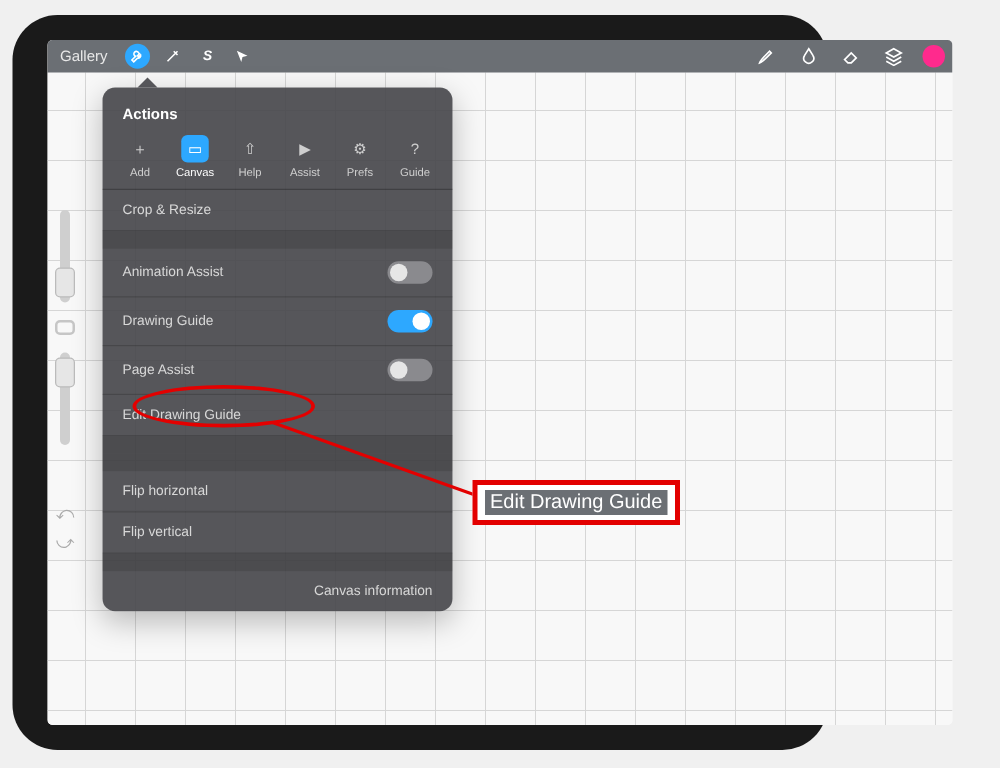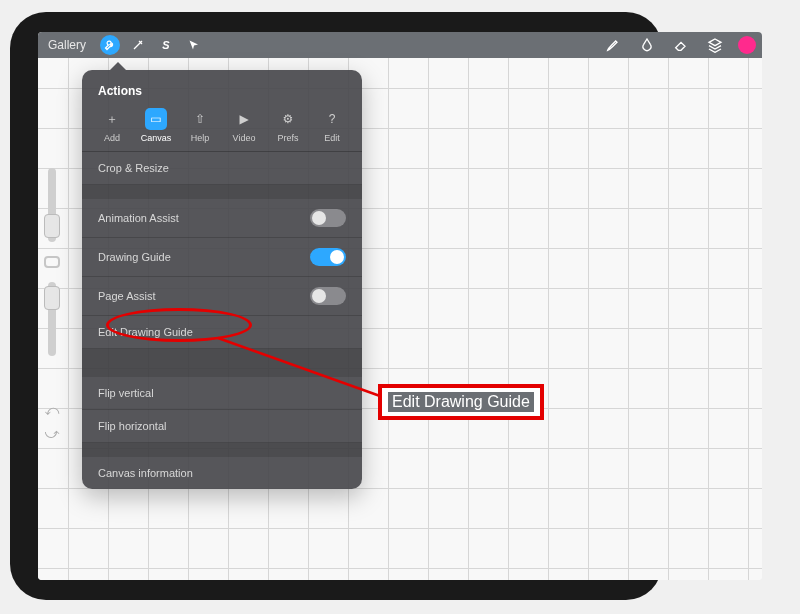--- a/index.html
+++ b/index.html
@@ -113,21 +113,21 @@
   }
   .menu-item {
     display: flex; align-items: center; justify-content: space-between;
     padding: 10px 16px;
     border-bottom: 1px solid rgba(0,0,0,0.18);
     cursor: pointer;
     color: #d8d8d8;
     font-size: 11px;
   }
   .menu-group-gap { height: 14px; background: rgba(0,0,0,0.12); }
-  .menu-item:last-child { border-bottom: none; border-radius: 0 0 10px 10px; }
+  .menu-item:last-child { border-bottom: none; border-radius: 0 0 10px 10px; justify-content: flex-end; }
   .toggle {
     width: 36px; height: 18px; border-radius: 10px;
     background: #8a8a8e; position: relative;
   }
   .toggle::after {
     content: ""; position: absolute; width: 14px; height: 14px;
     background: #e6e6e6; border-radius: 50%; top: 2px; left: 2px;
   }
   .toggle.on { background: #2da8ff; }
   .toggle.on::after { left: auto; right: 2px; background: #fff; }
@@ -237,29 +237,29 @@
         <div class="tab active">
           <div class="ticon">▭</div>
           <span>Canvas</span>
         </div>
         <div class="tab">
           <div class="ticon">⇧</div>
           <span>Help</span>
         </div>
         <div class="tab">
           <div class="ticon">▶</div>
-          <span>Video</span>
+          <span>Assist</span>
         </div>
         <div class="tab">
           <div class="ticon">⚙</div>
           <span>Prefs</span>
         </div>
         <div class="tab">
           <div class="ticon">?</div>
-          <span>Edit</span>
+          <span>Guide</span>
         </div>
       </div>
 
       <div class="menu-section">
         <div class="menu-item">
           <span>Crop &amp; Resize</span>
         </div>
         <div class="menu-group-gap"></div>
         <div class="menu-item">
           <span>Animation Assist</span>
@@ -272,24 +272,24 @@
         <div class="menu-item">
           <span>Page Assist</span>
           <div class="toggle"></div>
         </div>
         <div class="menu-item">
           <span>Edit Drawing Guide</span>
         </div>
         <div class="menu-group-gap"></div>
         <div class="menu-group-gap"></div>
         <div class="menu-item">
+          <span>Flip horizontal</span>
+        </div>
+        <div class="menu-item">
           <span>Flip vertical</span>
-        </div>
-        <div class="menu-item">
-          <span>Flip horizontal</span>
         </div>
         <div class="menu-group-gap"></div>
         <div class="menu-item">
           <span>Canvas information</span>
         </div>
       </div>
     </div>
 
     <div class="anno-ellipse"></div>
 

